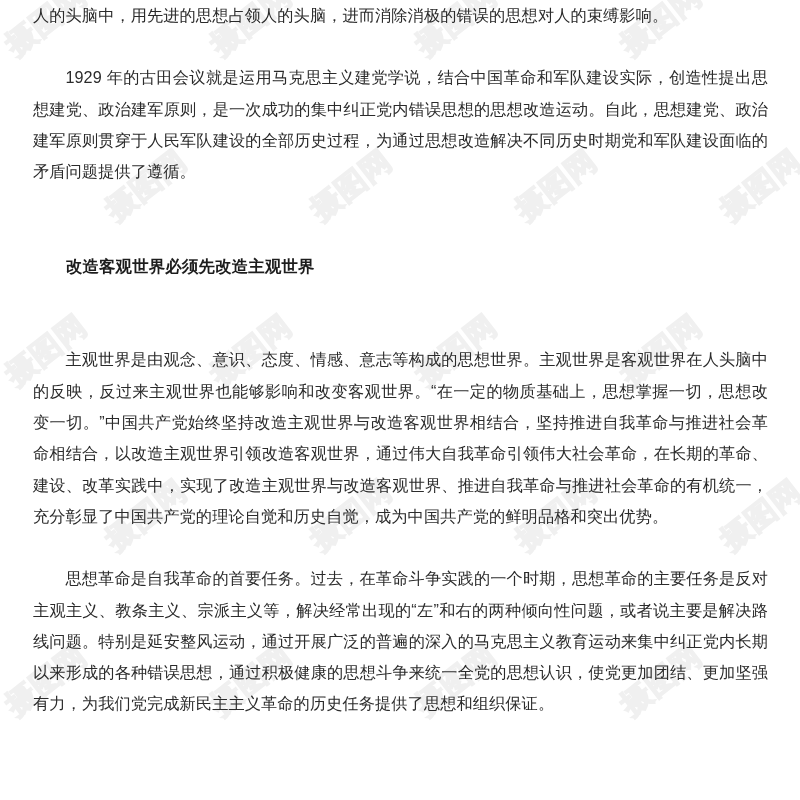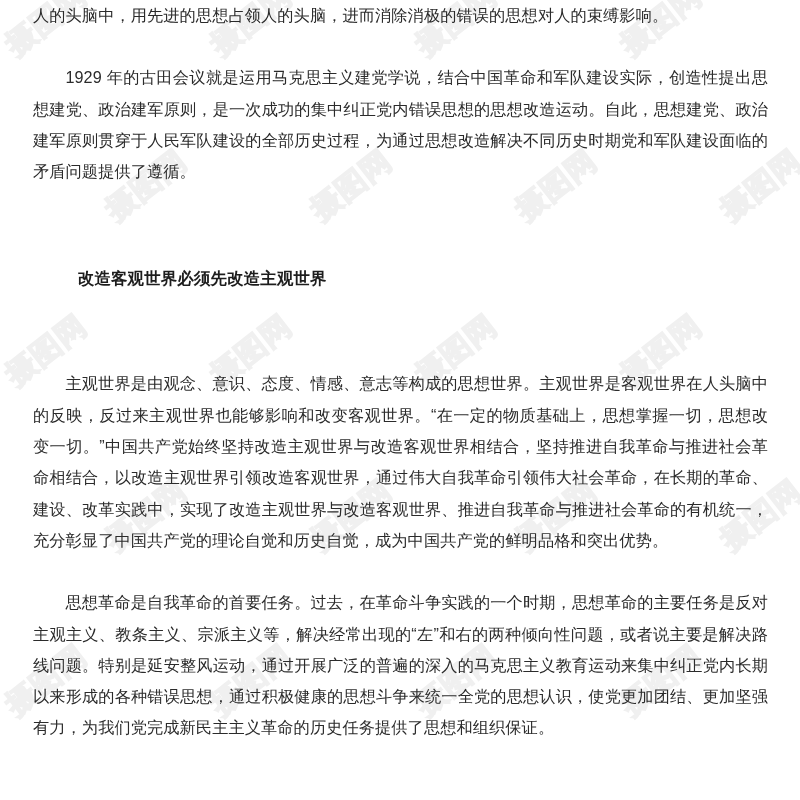--- a/index.html
+++ b/index.html
@@ -62,21 +62,21 @@
   p.para.indent {
     text-indent: 2em;
   }
   p.para.first {
     text-indent: 0;
   }
   .gap-md { height: 31px; }
   .gap-lg { height: 33px; }
 
   h2.section-heading {
-    margin: 12px;
+    margin: 0;
     font-size: 16.4px;
     line-height: 31px;
     font-weight: 700;
     color: #1d1d1d;
     text-indent: 2em;
     letter-spacing: 0.2px;
     text-align: left;
   }
 </style>
 </head>

